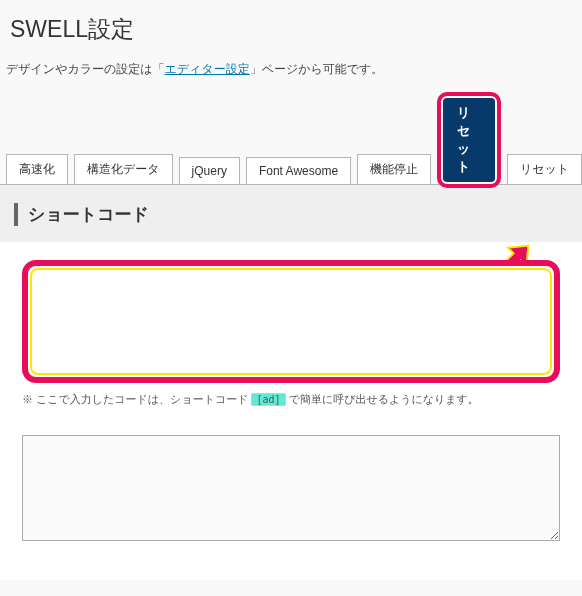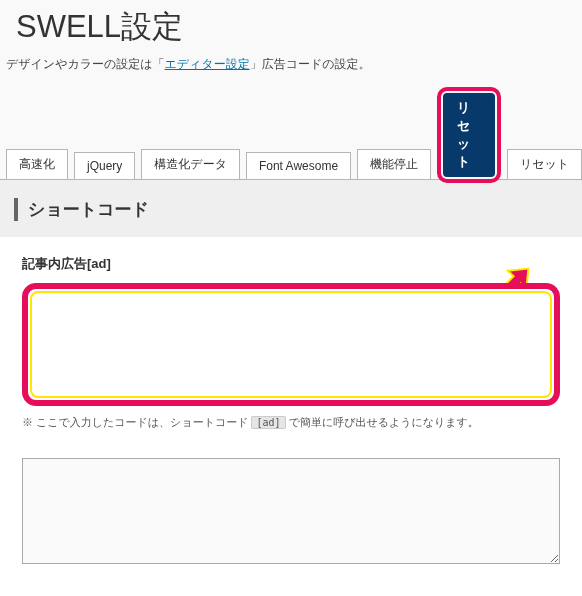--- a/index.html
+++ b/index.html
@@ -6,25 +6,25 @@
   html, body { margin: 0; padding: 0; }
   body {
     width: 582px;
     height: 596px;
     font-family: "Hiragino Kaku Gothic ProN", "Hiragino Sans", Meiryo, sans-serif;
     font-size: 13px;
     color: #2c2c2c;
     background: #f9f9f9;
   }
   .page-title {
-    font-size: 31px;
+    font-size: 23px;
     font-weight: 400;
     color: #333;
-    padding: 6px 0 0 16px;
-    margin: 0;
+    padding: 6px 0 0 2px;
+    margin: 8px;
   }
   .subtitle {
     padding: 8px 0 14px 6px;
     font-size: 12px;
     color: #444;
   }
   .subtitle a { color: #0073aa; text-decoration: underline; }
   .tabs-wrap {
     border-bottom: 1px solid #b5b5b5;
     padding: 0 0 0 6px;
@@ -117,68 +117,65 @@
     padding: 6px;
     outline: none;
   }
   .help {
     font-size: 11px;
     color: #555;
     margin-top: 8px;
     line-height: 1.6;
   }
   code.sc {
-    background: #e5e5e5;
+    background: #5eead4;
     border: 1px solid #ccc;
     padding: 0 4px;
     border-radius: 2px;
     font-family: Menlo, Consolas, monospace;
     font-size: 10px;
   }
   .arrow {
     position: absolute;
     right: 22px;
     top: -24px;
     pointer-events: none;
   }
   .arrow svg { display: block; }
 </style>
 </head>
 <body>
 
 <h1 class="page-title">SWELL設定</h1>
 
 <div class="subtitle">
-  <span>デザインやカラーの設定は「</span><a href="#">エディター設定</a><span>」広告コードの設定。</span>
+  <span>デザインやカラーの設定は「</span><a href="#">エディター設定</a><span>」ページから可能です。</span>
 </div>
 
 <div class="tabs-wrap">
   <div class="tabs">
     <div class="tab">高速化</div>
+    <div class="tab">構造化データ</div>
     <div class="tab">jQuery</div>
-    <div class="tab">構造化データ</div>
     <div class="tab">Font Awesome</div>
     <div class="tab">機能停止</div>
     <div class="tab-active-hl">
       <div class="tab-active-inner">リセット</div>
     </div>
     <div class="tab">リセット</div>
   </div>
 </div>
 
 <div class="section-hdr-wrap">
   <div class="section-hdr">ショートコード</div>
 </div>
 
 <div class="form-area">
 
   <div class="field-block">
-    <div class="field-label">
-      <span>記事内広告[ad]</span>
-    </div>
     <div style="position:relative;">
       <div class="arrow">
         <svg width="46" height="46" viewBox="0 0 46 46">
           <g transform="rotate(45 23 23)">
             <polygon points="23,4 36,20 28,20 28,36 18,36 18,20 10,20" fill="#e60e5a" stroke="#ffe600" stroke-width="2"></polygon>
           </g>
         </svg>
       </div>
       <div class="ta-highlight-wrap">
         <textarea class="ta-highlight" style=""></textarea>

